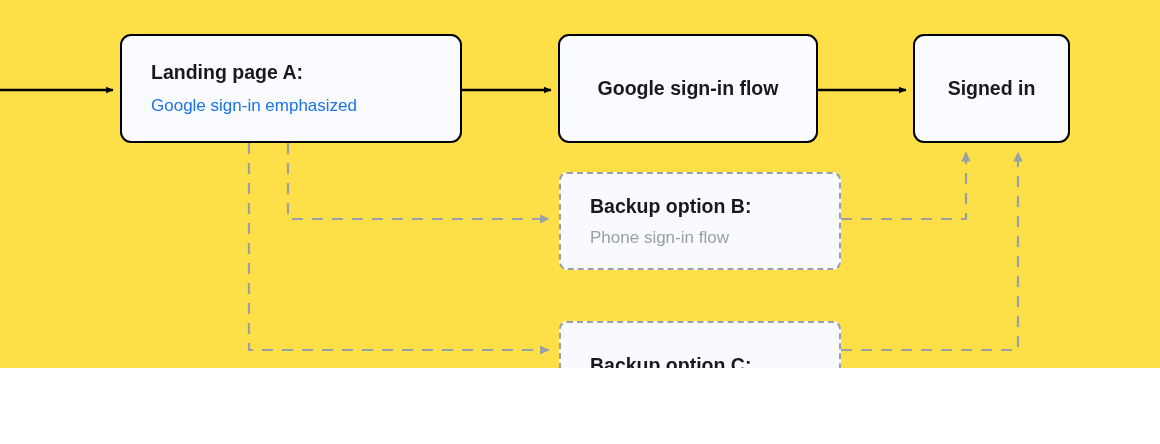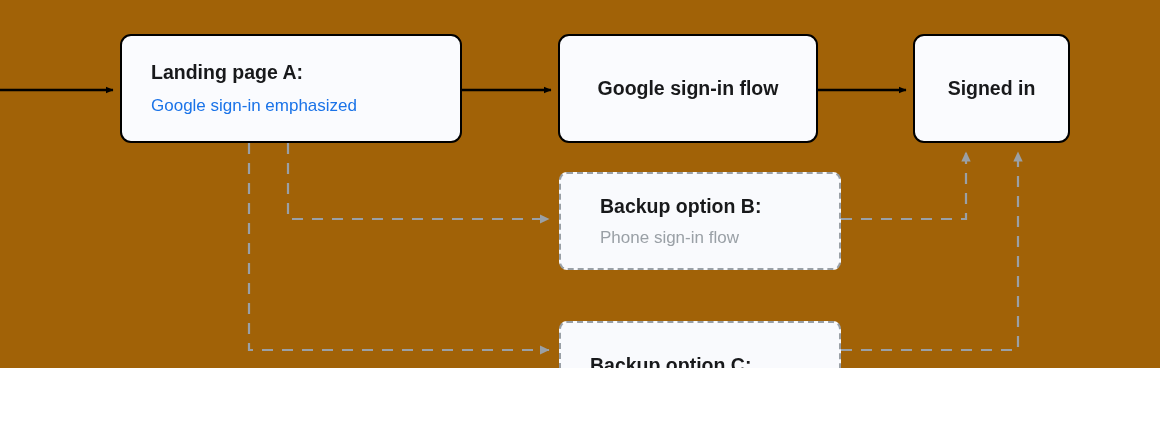--- a/index.html
+++ b/index.html
@@ -4,21 +4,21 @@
 <style>
   html, body {
     margin: 0;
     padding: 0;
     background: #ffffff;
   }
   #canvas {
     position: relative;
     width: 1160px;
     height: 368px;
-    background: #a16207;
+    background: #fde047;
     overflow: hidden;
     font-family: "Liberation Sans", sans-serif;
   }
   #edge-layer {
     position: absolute;
     left: 0;
     top: 0;
     width: 1160px;
     height: 444px;
     pointer-events: none;
@@ -65,21 +65,21 @@
   .node-google {
     left: 558px; top: 34px; width: 260px; height: 109px;
     align-items: center;
   }
   .node-signed {
     left: 913px; top: 34px; width: 157px; height: 109px;
     align-items: center;
   }
   .node-b {
     left: 559px; top: 172px; width: 282px; height: 98px;
-    padding-left: 39px;
+    padding-left: 29px;
   }
   .node-b .node-title { margin-bottom: 11px; }
   .node-c {
     left: 559px; top: 321px; width: 282px; height: 100px;
     padding-left: 29px;
   }
   .node-c .node-title { margin-bottom: 11px; }
 </style>
 </head>
 <body>

